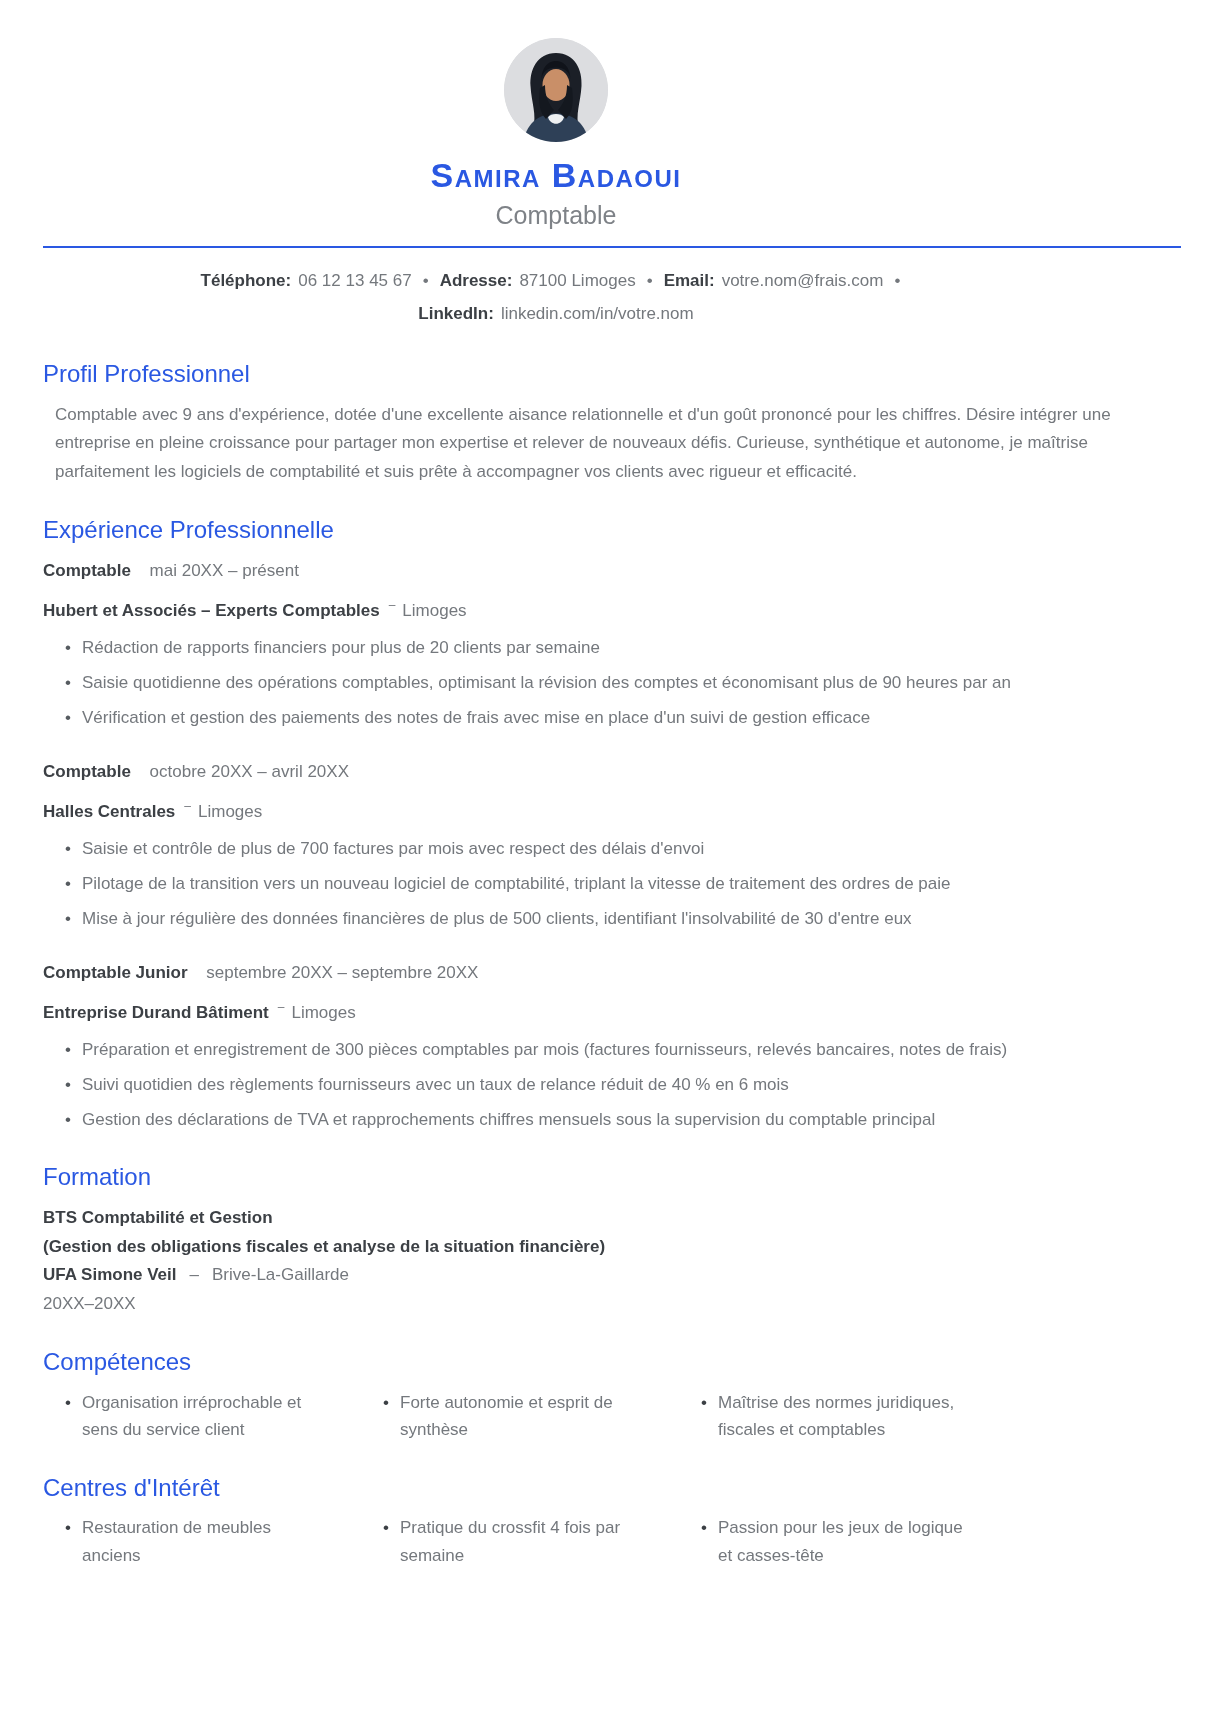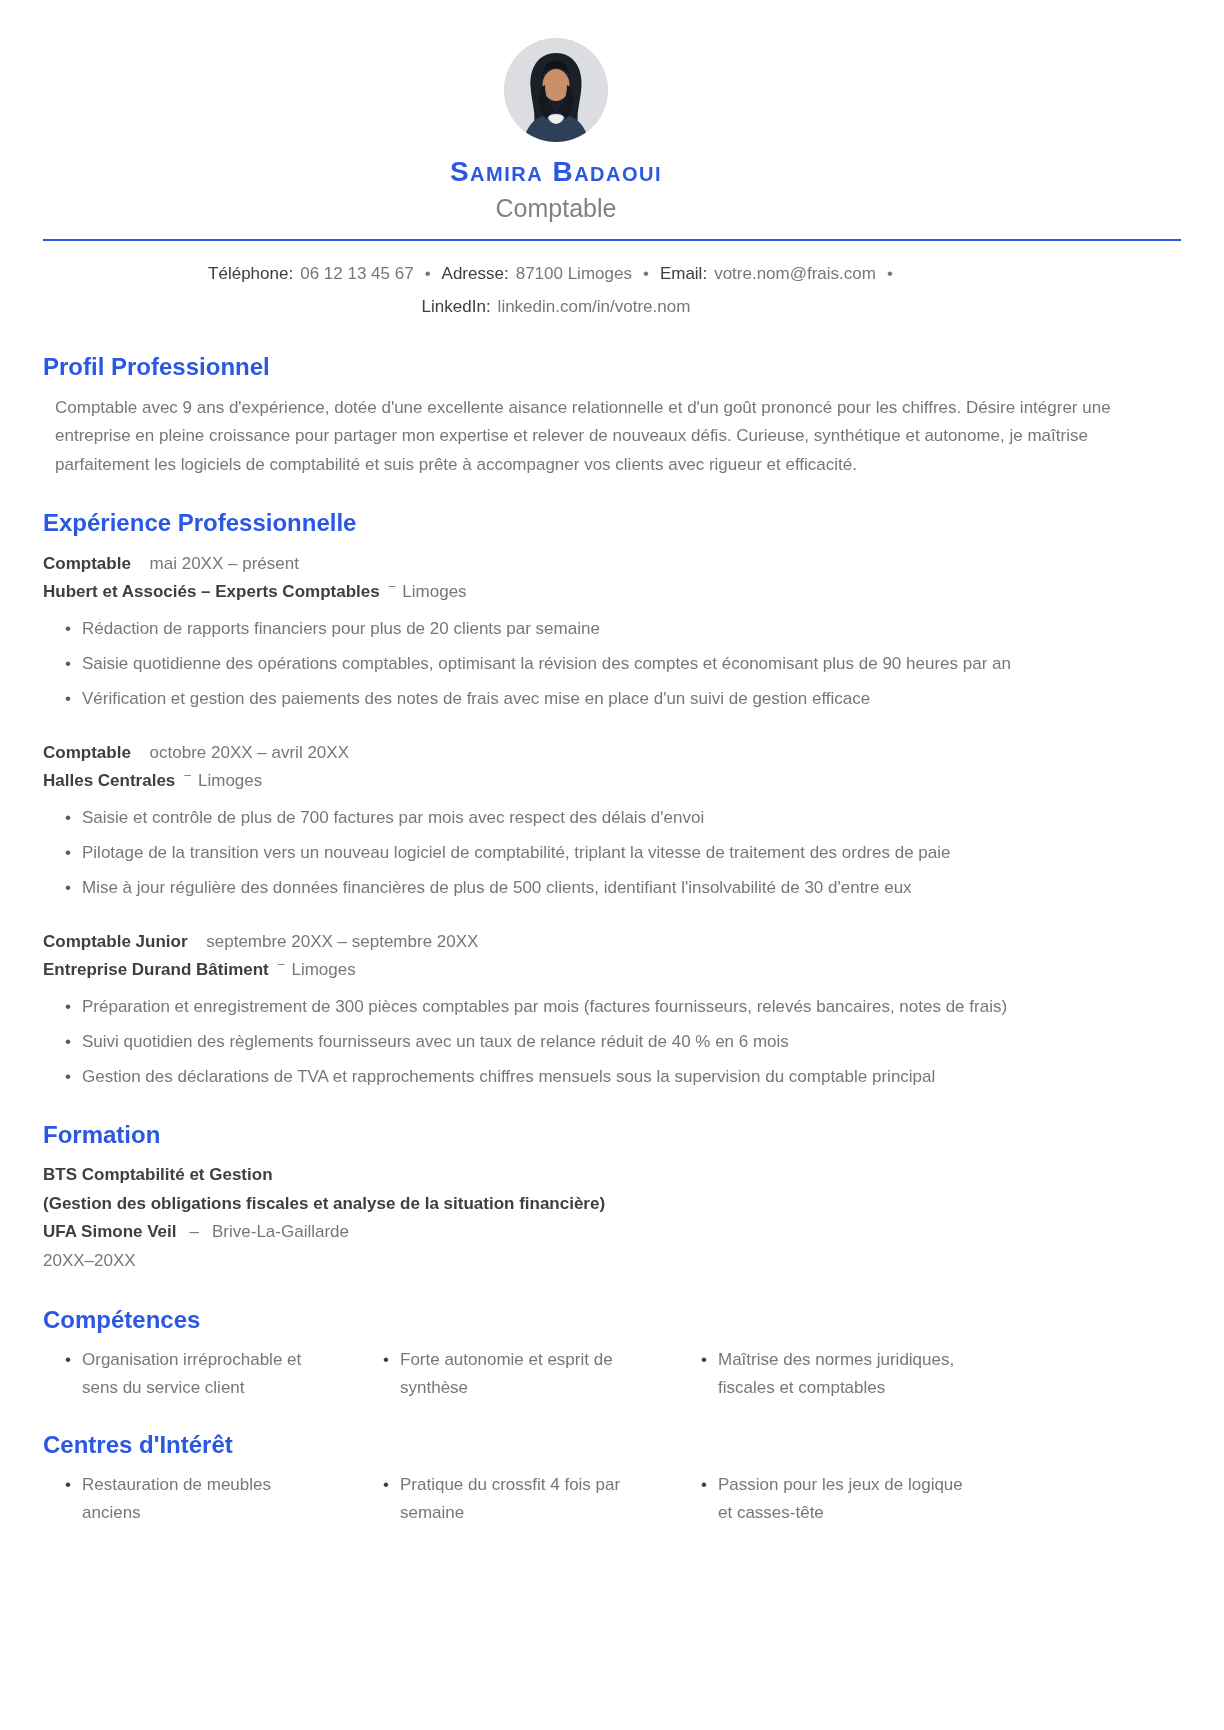--- a/index.html
+++ b/index.html
@@ -22,60 +22,60 @@
     margin: 0 auto;
     border-radius: 50%;
     overflow: hidden;
     background: #dcdde0;
   }
   .avatar svg { display: block; }
   .name {
     margin: 14px 0 0 0;
     font-variant: small-caps;
     font-weight: 700;
-    font-size: 28px;
+    font-size: 34px;
     letter-spacing: 1.5px;
     color: #2a58e2;
     line-height: 1.15;
   }
   .job-subtitle {
     margin-top: 5px;
     font-size: 25px;
     color: #7e8287;
     line-height: 1.2;
   }
   .rule {
     border: none;
     border-top: 2px solid #2a58e2;
     margin: 16px 0 0 0;
     width: 100%;
   }
 
   
   .contact { width: 1026px; text-align: center; margin-top: 16px; line-height: 1.95; }
-  .c-label { font-weight: 400; color: #3c4045; }
+  .c-label { font-weight: 700; color: #3c4045; }
   .c-val { color: #74787d; margin-left: 7px; }
   .c-sep { color: #74787d; margin: 0 11px; }
 
   
   h2.section-heading {
     font-size: 24px;
-    font-weight: 700;
+    font-weight: 400;
     color: #2a58e2;
     margin: 30px 0 12px 0;
     line-height: 1.2;
   }
   .body-text { margin: 12px; line-height: 1.66; }
 
   
   .job { margin-top: 8px; }
   .job-line { line-height: 1.6; }
   .job-title { font-weight: 700; color: #3c4045; }
   .job-dates { margin-left: 14px; color: #74787d; }
-  .company-line { line-height: 1.6; margin-top: 0; }
+  .company-line { line-height: 1.6; margin-top: 12px; }
   .company { font-weight: 700; color: #3c4045; }
   .loc-sep { font-size: 12px; vertical-align: 7px; margin: 0 7px 0 9px; color: #74787d; }
   .location { color: #74787d; }
 
   ul.bullets { list-style: none; margin: 10px 0 26px 0; padding: 0; }
   ul.bullets li {
     position: relative;
     padding-left: 39px;
     line-height: 1.6;
     margin-bottom: 8px;

